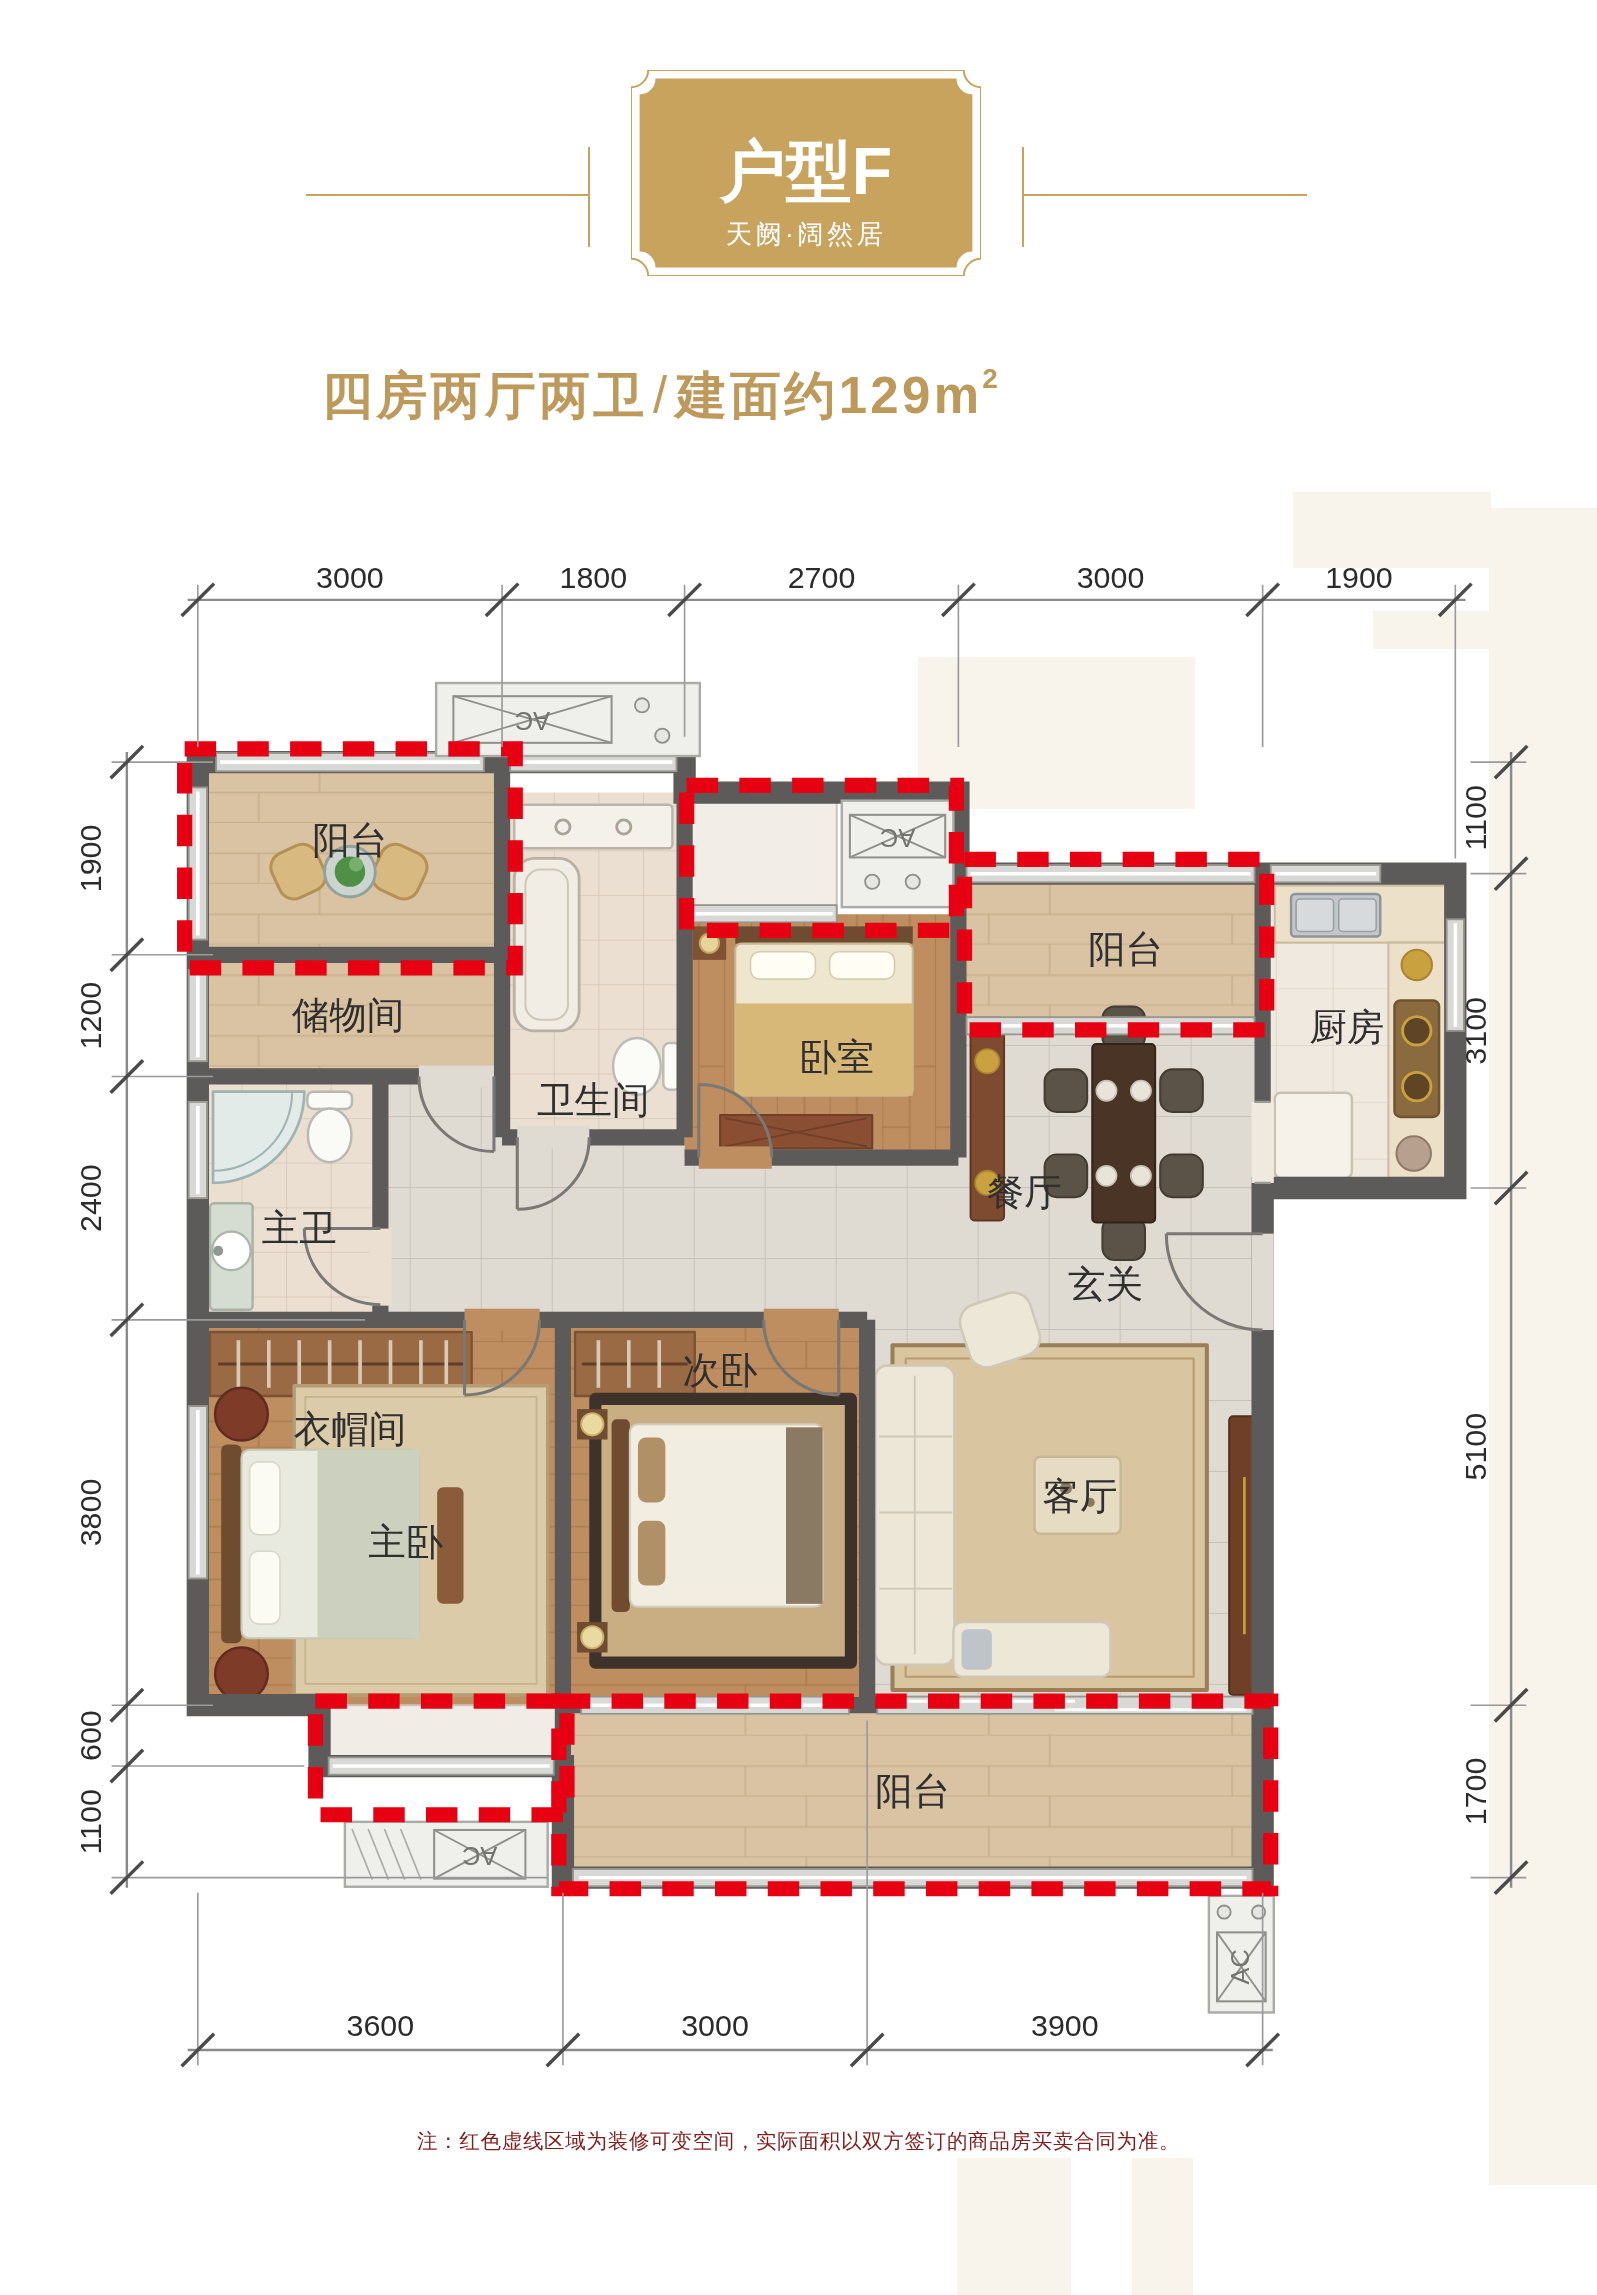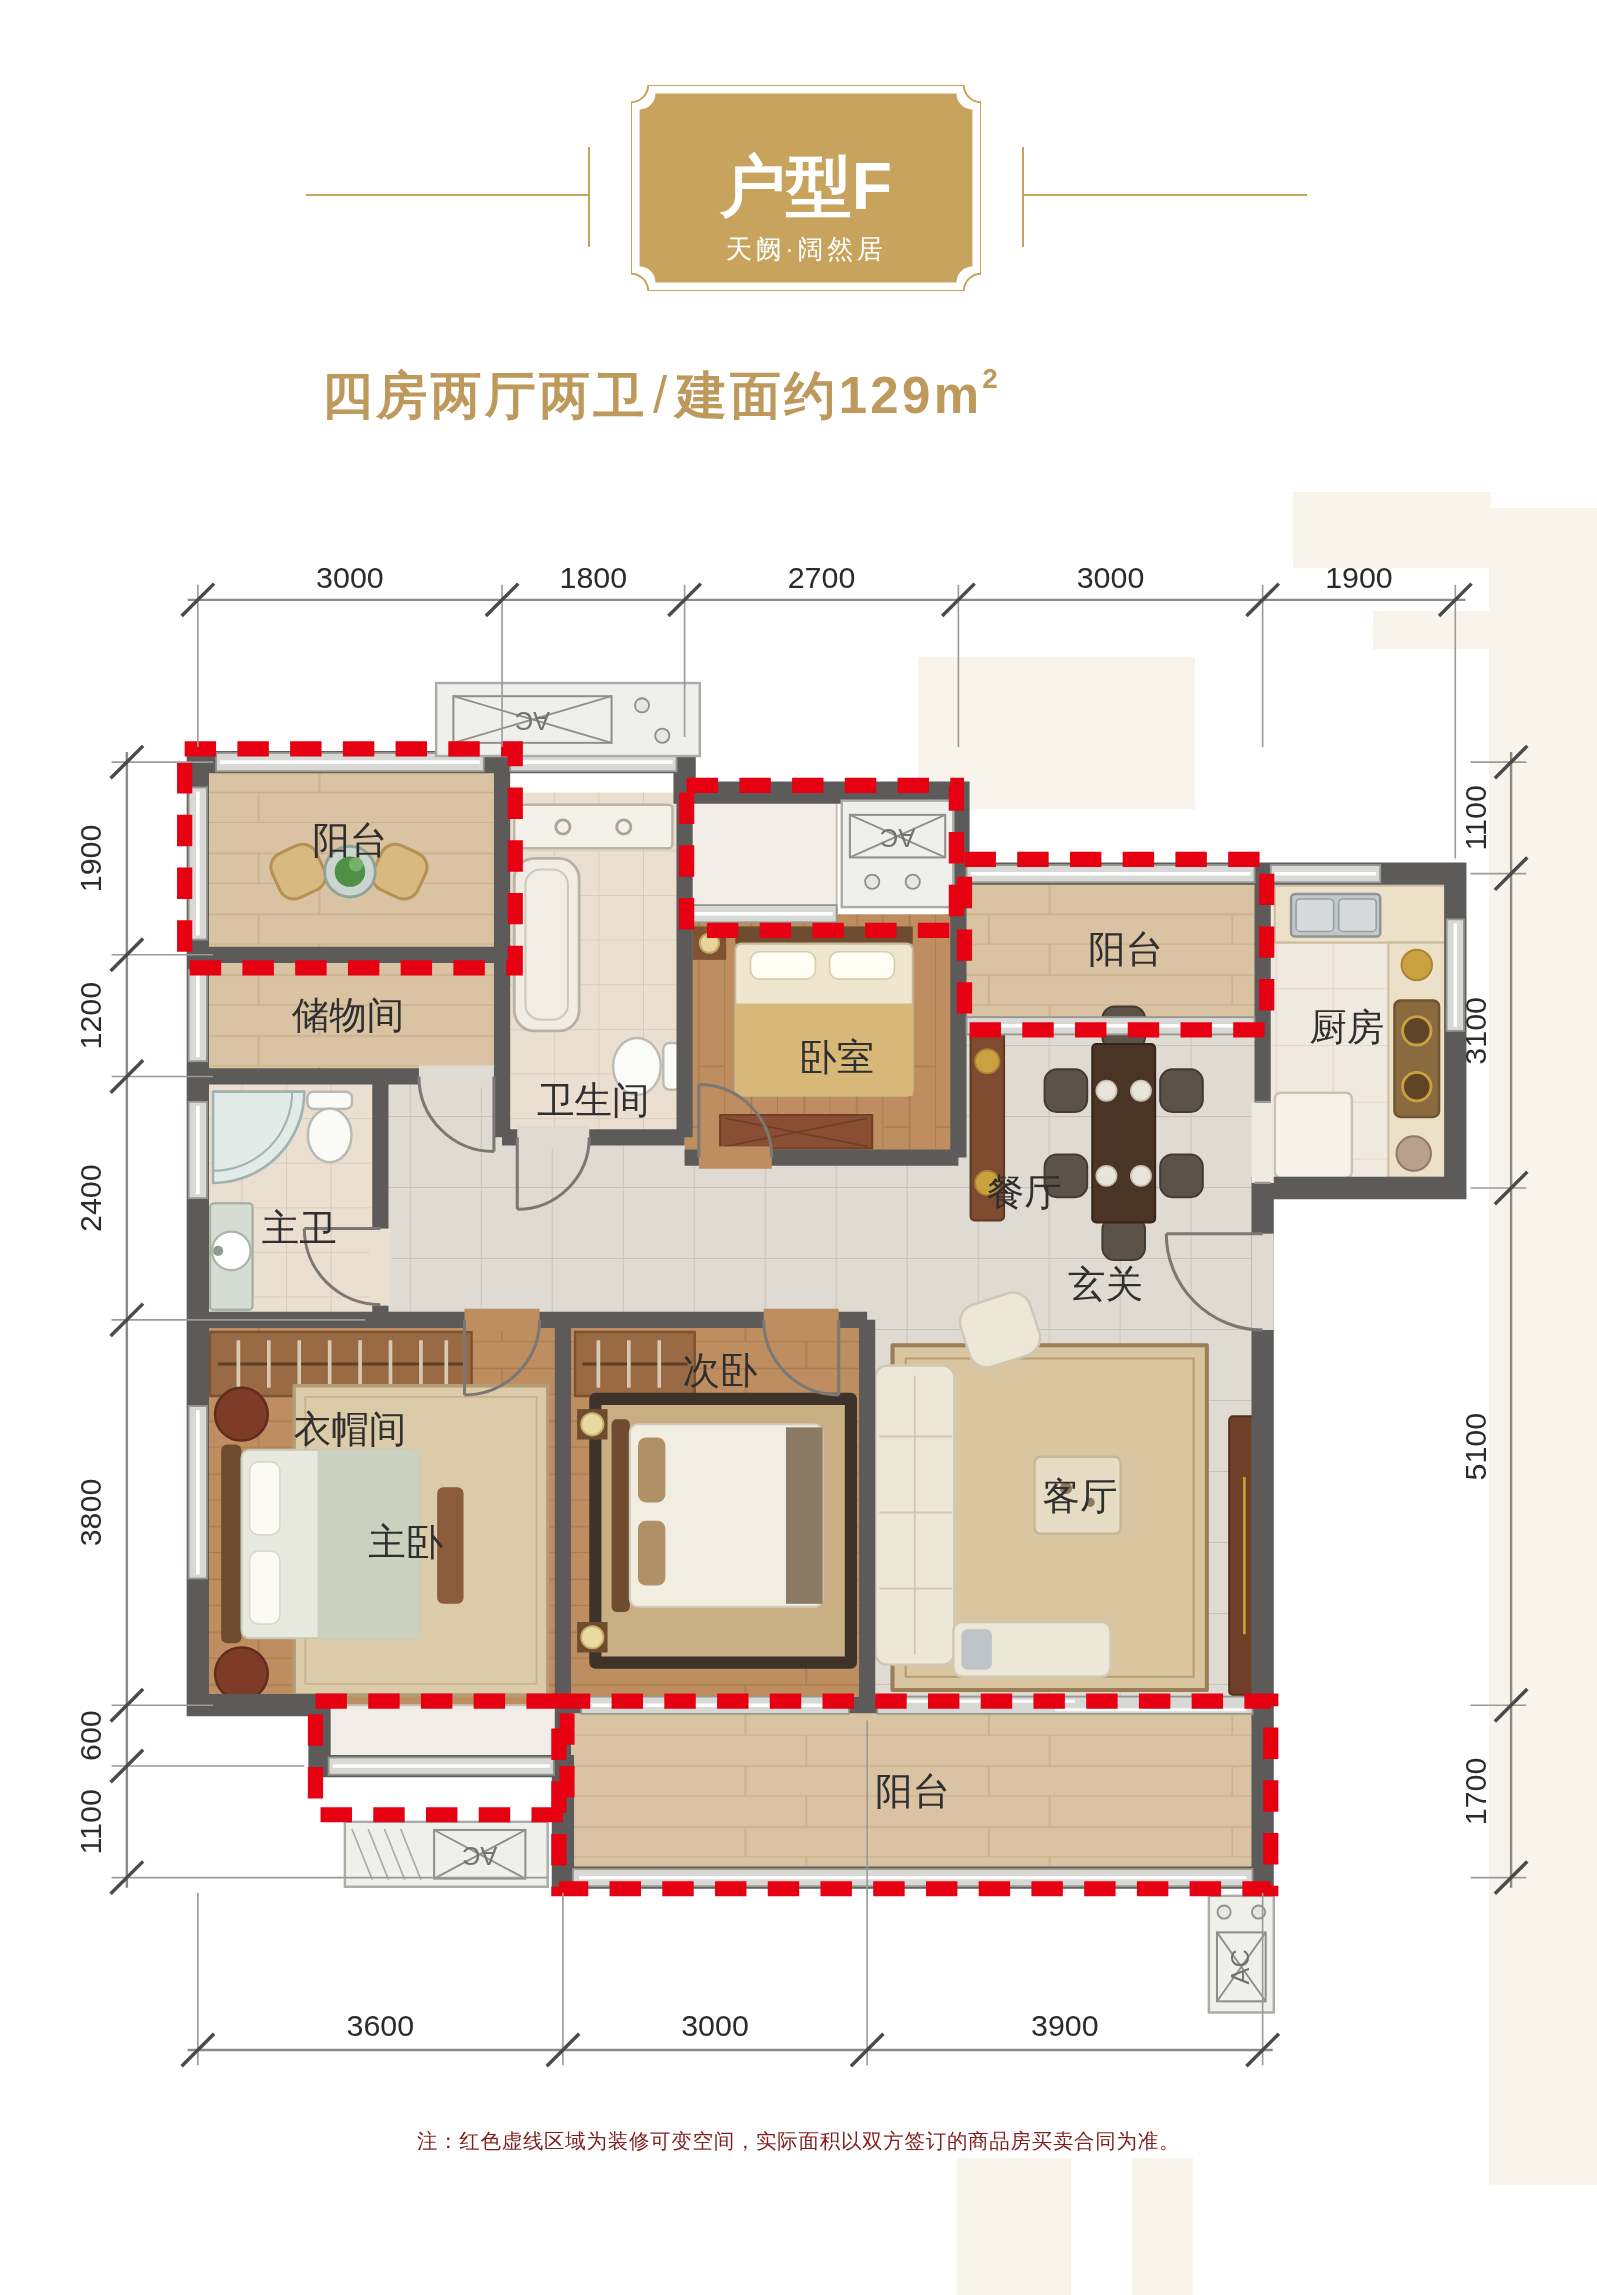--- a/index.html
+++ b/index.html
@@ -1,19 +1,19 @@
 <!DOCTYPE html>
 <html style="font-size:10.6px"><head>
 <meta charset="utf-8">
 <style>
   html,body{margin:0;padding:0;}
   body{width:1597px;height:2295px;position:relative;background:#ffffff;overflow:hidden;
        font-family:"Liberation Sans","DejaVu Sans",sans-serif;}
   .bgblock{position:absolute;background:#F8F3EB;}
-  .badge-wrap{position:absolute;left:631px;top:85px;width:350px;height:206px;}
+  .badge-wrap{position:absolute;left:631px;top:70px;width:350px;height:206px;}
   .orn{position:absolute;background:#C8A35E;}
   .title-line{position:absolute;left:0;top:362px;width:1323px;text-align:center;
      color:#BE995C;font-size:51px;font-weight:bold;letter-spacing:3.3px;}
   .title-line sup{font-size:28px;vertical-align:25px;}
   .plan-svg{position:absolute;left:66px;top:549px;}
   .note-line{position:absolute;left:0;top:2127px;width:1597px;text-align:center;
      color:#7f1d1d;font-size:20.5px;letter-spacing:0.7px;}
   svg text{font-family:"Liberation Sans","DejaVu Sans",sans-serif;}
   .roomlbl{font-size:370px;fill:#2F2F2F;font-weight:500;}
   .dimnum{font-size:300px;fill:#2B2B2B;}

